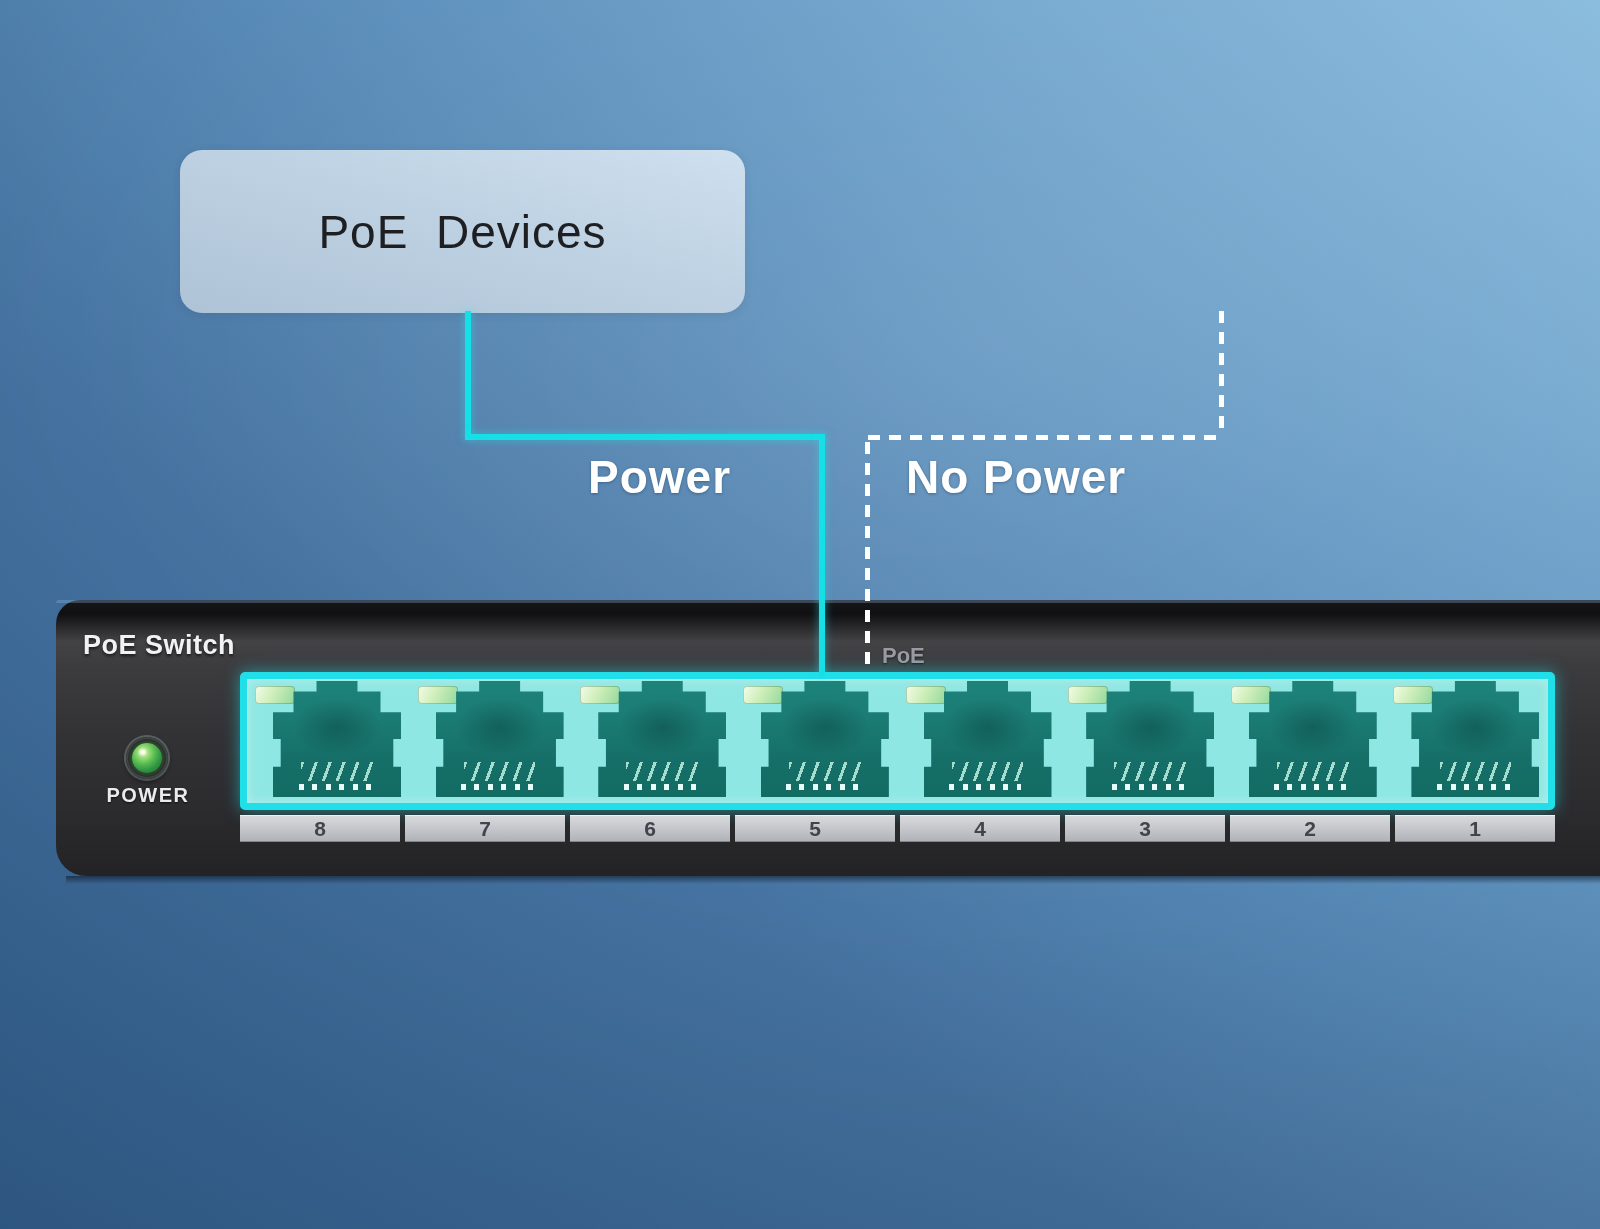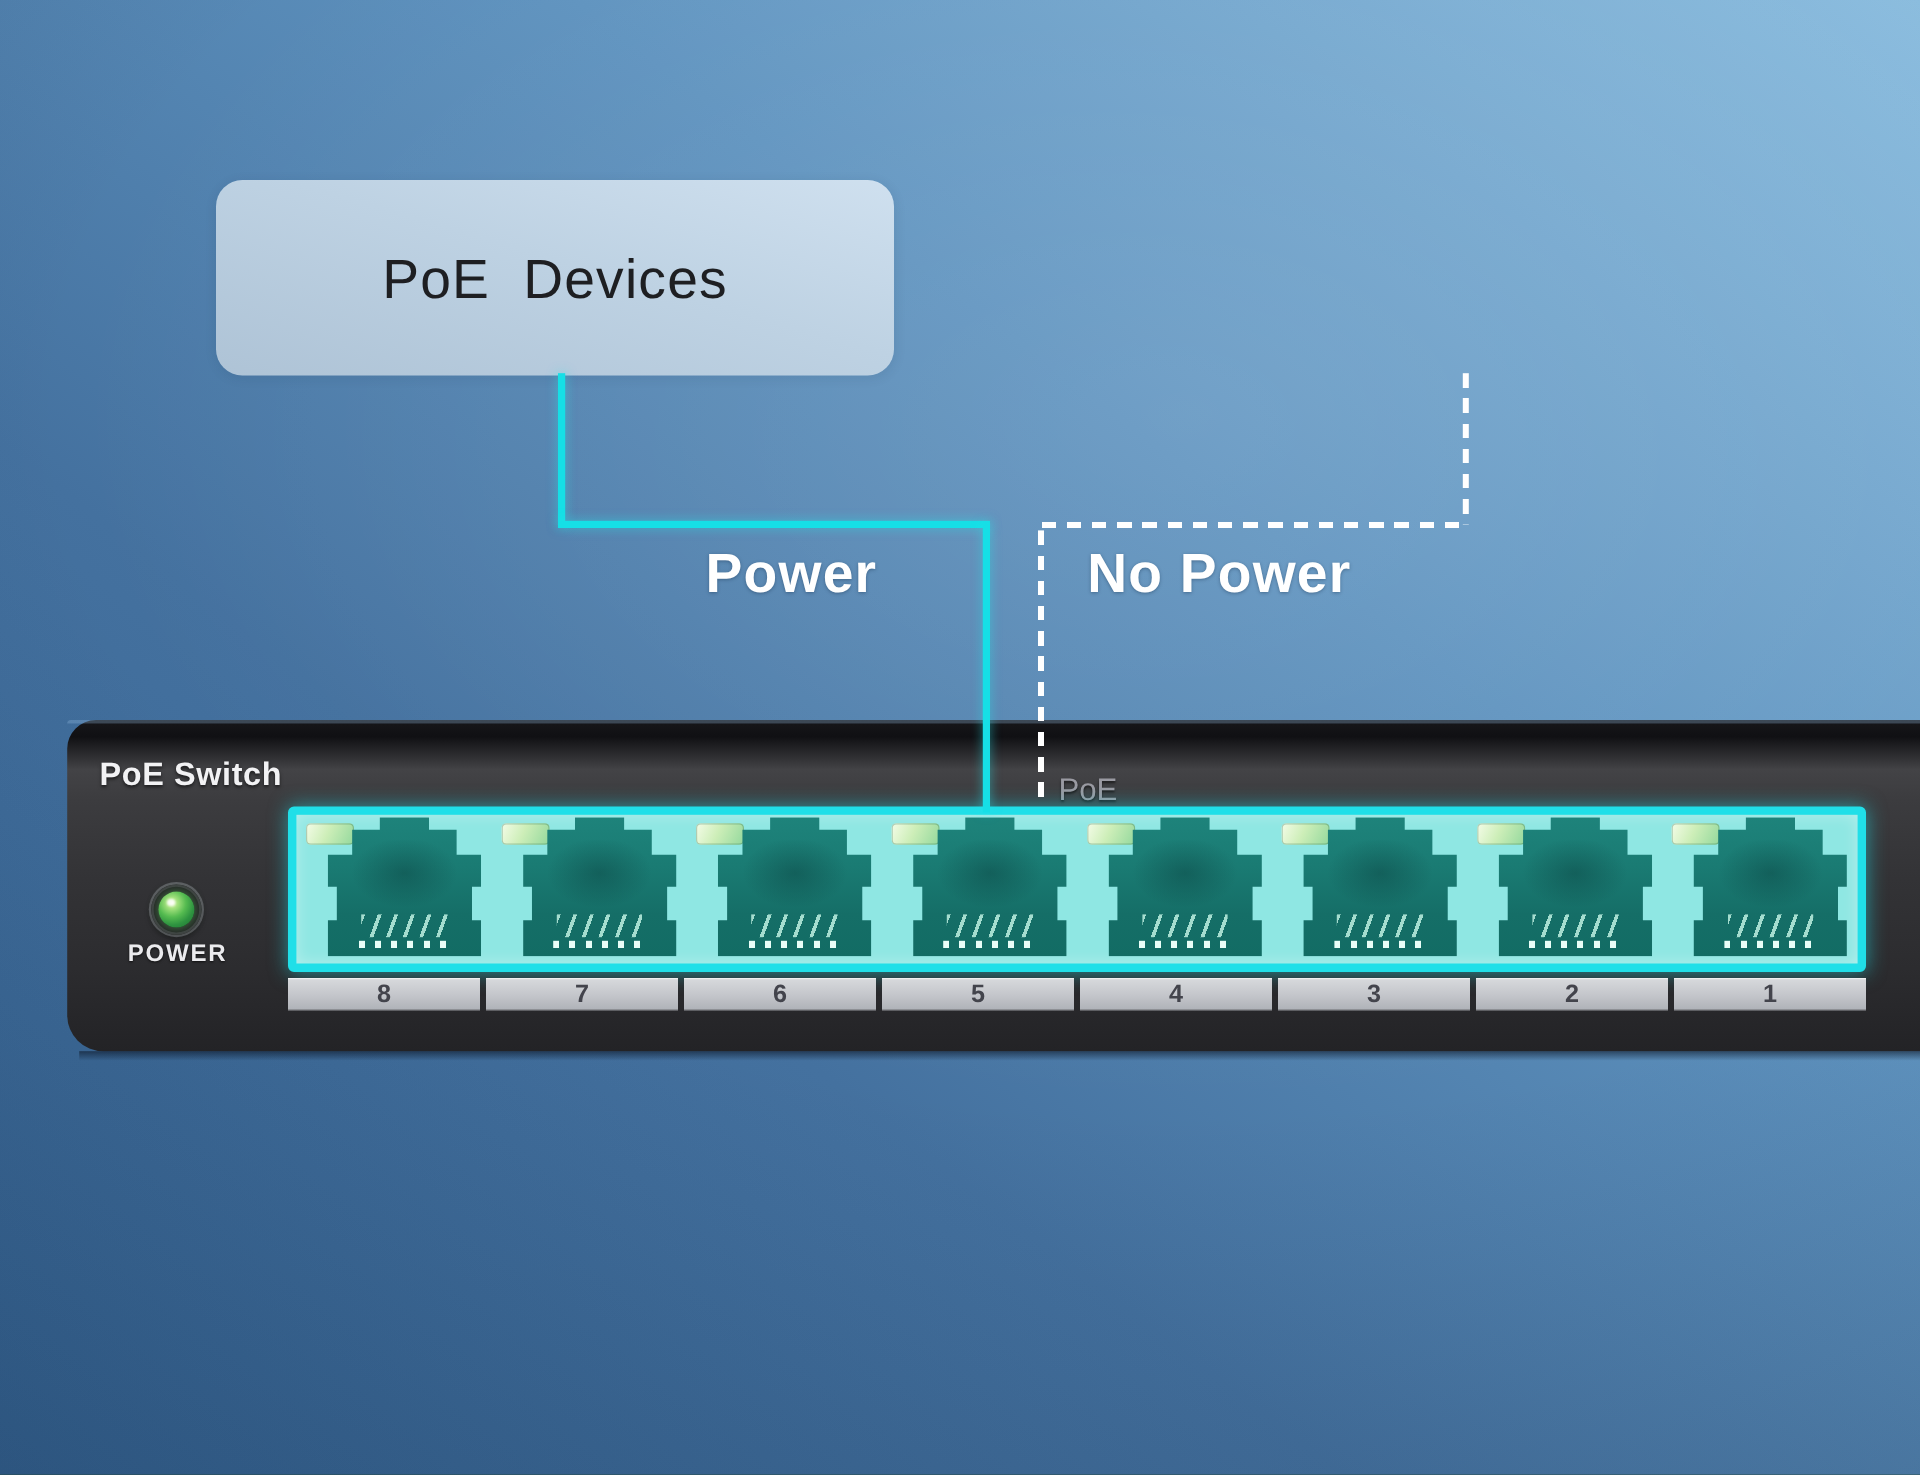--- a/index.html
+++ b/index.html
@@ -44,21 +44,21 @@
     position:absolute; left:56px; top:600px; width:1544px; height:276px; z-index:2;
     border-radius:24px 0 0 30px;
     background:linear-gradient(180deg,#17171a 0%,#101013 5%,#434346 15%,#3c3c3f 24%,#333336 48%,#2c2c2f 75%,#232326 100%);
   }
   #switch::before { content:''; position:absolute; left:0; right:0; top:0; height:3px; border-radius:24px 0 0 0;
                     background:rgba(150,190,225,0.30); }
   #switch::after  { content:''; position:absolute; left:10px; right:0; bottom:-8px; height:8px;
                     background:linear-gradient(180deg, rgba(8,16,30,0.55), rgba(8,16,30,0)); }
   #switch-title { position:absolute; left:27px; top:30px; font-size:27px; font-weight:bold; color:#f2f2f4;
                   letter-spacing:0.5px; text-shadow:0 2px 3px rgba(0,0,0,0.6); }
-  #poe-group-label { position:absolute; left:826px; top:43px; font-size:26px; font-weight:normal; color:#9a9aa2;
+  #poe-group-label { position:absolute; left:826px; top:43px; font-size:22px; font-weight:bold; color:#9a9aa2;
                      text-shadow:0 1px 2px rgba(0,0,0,0.6); }
 
   
   #power-led-outer { position:absolute; left:70px; top:137px; width:42px; height:42px; border-radius:50%;
     background:#232325;
     box-shadow:inset 0 0 0 2px #3d3d41, 0 0 0 2px rgba(195,200,210,0.30), 0 3px 5px rgba(0,0,0,0.45); }
   #power-led-lens { position:absolute; left:6px; top:6px; width:30px; height:30px; border-radius:50%;
     background:radial-gradient(circle at 38% 32%, #eaf8c8 0%, #a5e27e 16%, #55bb50 42%, #2e9340 66%, #1c6f2e 100%);
     box-shadow:0 0 9px rgba(110,220,110,0.5); }
   #power-led-lens::after { content:''; position:absolute; left:7px; top:6px; width:7px; height:6px; border-radius:50%;

